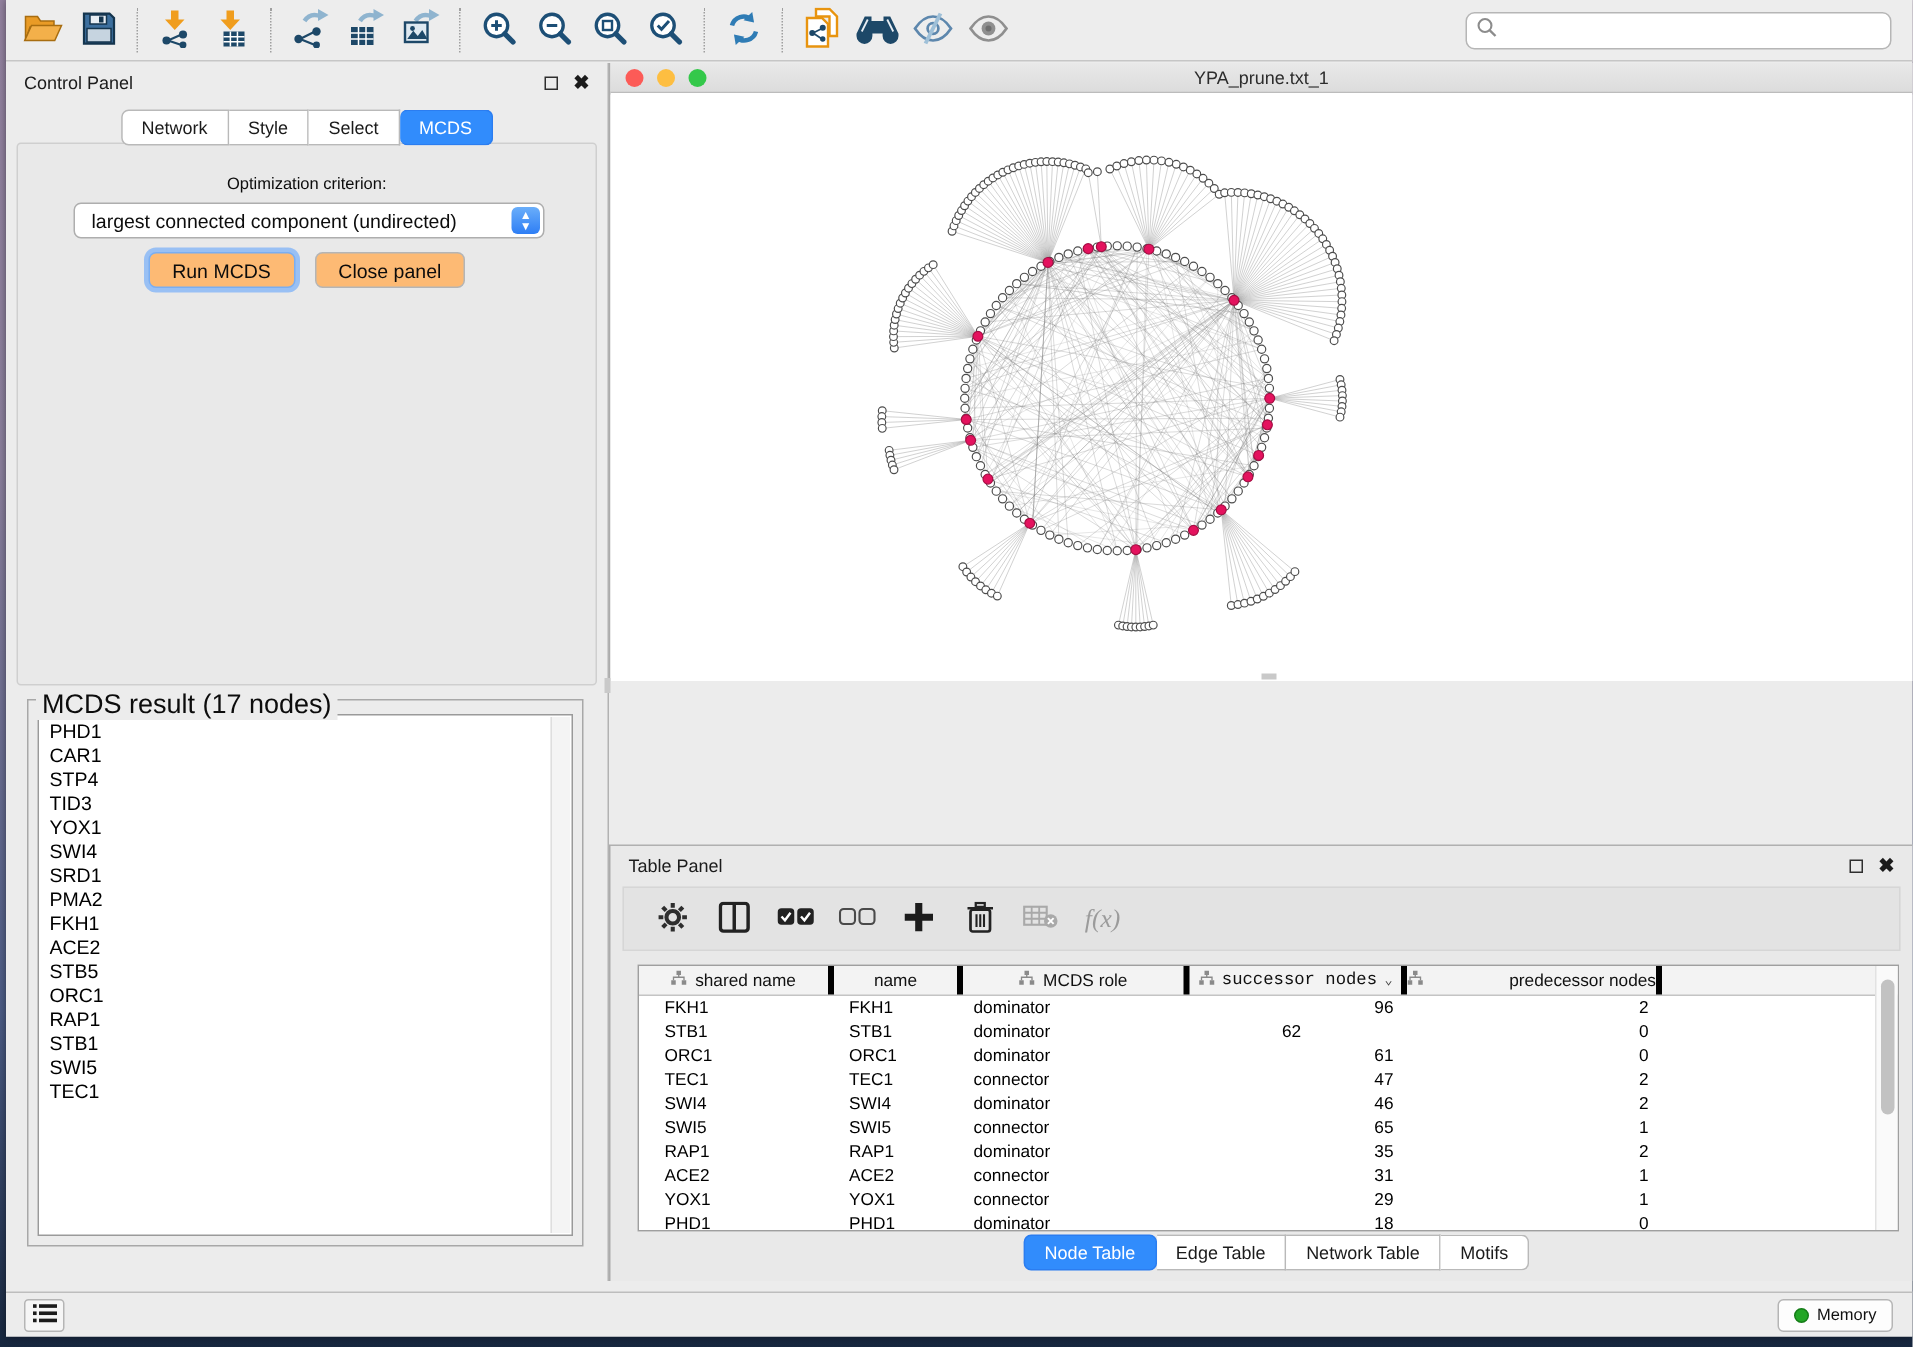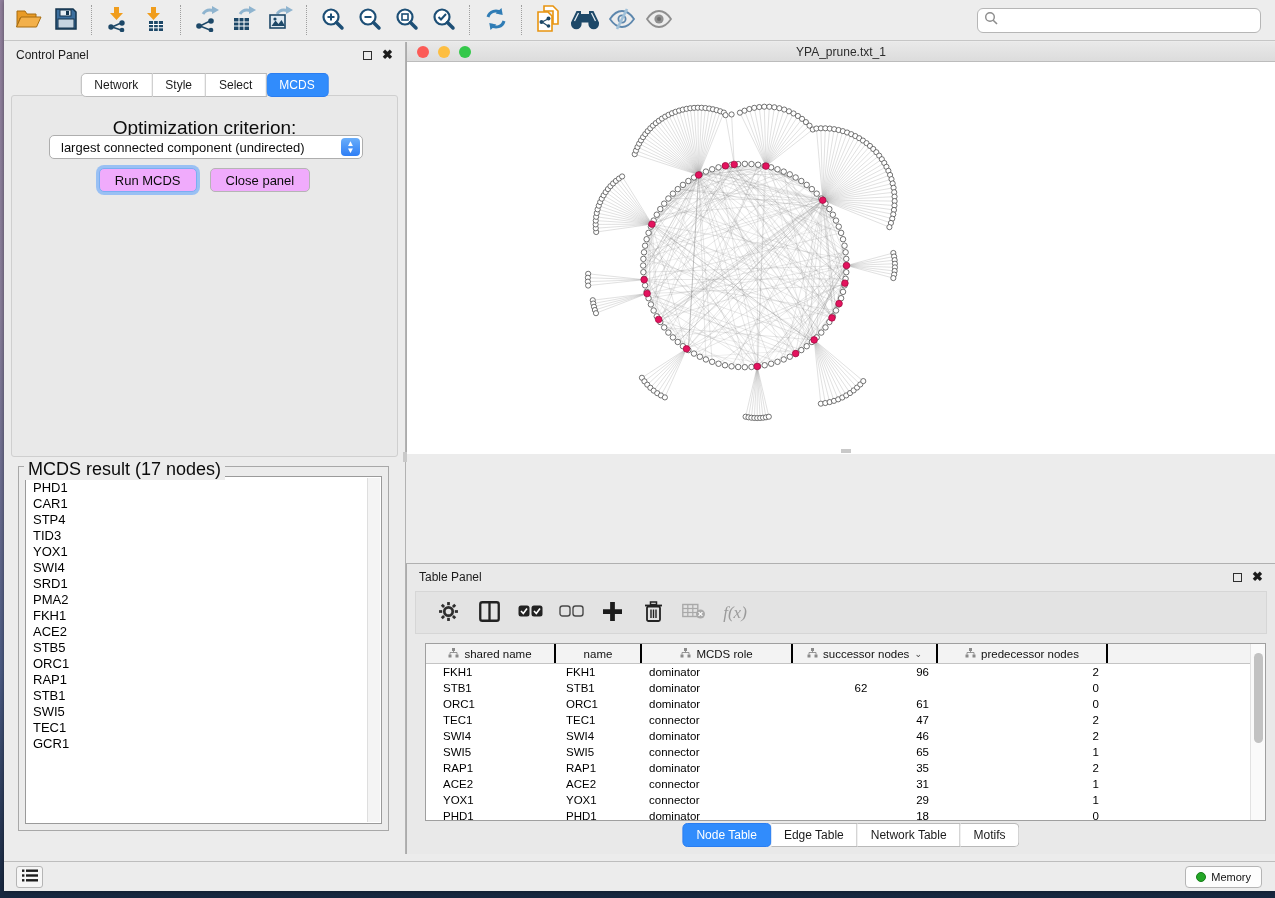--- a/index.html
+++ b/index.html
@@ -25,25 +25,25 @@
   .close-icon { font-size:13px; font-weight:bold; color:#1b1b1b; line-height:10px; }
 
   
   .control-panel { position:absolute; top:42px; left:0; width:402px; bottom:37px; background:#ececec; border-right:1px solid #b2b2b2; }
   .cp-tabs { position:absolute; top:31px; left:50%; transform:translateX(-50%); display:flex; z-index:3; }
   .seg-tab { font-size:12px; padding:4px 13px; background:#fff; border:1px solid #b9b9b9; border-left:none; color:#1b1b1b; white-space:nowrap; }
   .seg-tab:first-child { border-left:1px solid #b9b9b9; border-radius:5px 0 0 5px; }
   .seg-tab:last-child { border-radius:0 5px 5px 0; }
   .seg-tab.selected { background:#318cfc; color:#fff; border-color:#2b7df0; border-radius:5px; }
   .cp-pane { position:absolute; top:53px; left:7px; right:7px; height:362px; background:#e9e9e9; border:1px solid #cfcfcf; border-radius:3px; }
-  .criterion-label { margin-top:21px; text-align:center; font-size:19px; color:#0c0c0c; }
+  .criterion-label { margin-top:21px; text-align:center; font-size:11px; color:#0c0c0c; }
   .dropdown { position:absolute; top:39px; left:37px; width:314px; height:24px; background:#fff; border:1px solid #aeaeae; border-radius:5px; font-size:13px; color:#0c0c0c; display:flex; align-items:center; padding-left:11px; }
   .dd-stepper { position:absolute; right:2px; top:2px; bottom:2px; width:19px; border-radius:4px; background:linear-gradient(180deg,#6aaefa,#2e7ef5); color:#fff; display:flex; flex-direction:column; align-items:center; justify-content:center; font-size:8px; line-height:7px; }
   .btn-row { position:absolute; top:72px; left:0; right:0; display:flex; justify-content:center; gap:13px; }
-  .btn { font-size:13px; height:24px; padding:0 15px; background:#f0abfc; border:1px solid #b5b5b5; border-radius:5px; color:#0c0c0c; font-family:"Liberation Sans",sans-serif; }
+  .btn { font-size:13px; height:24px; padding:0 15px; background:#fdba74; border:1px solid #b5b5b5; border-radius:5px; color:#0c0c0c; font-family:"Liberation Sans",sans-serif; }
   .btn.focused { box-shadow:0 0 0 3px rgba(110,170,250,.65); border-color:#7aaef2; }
   .mcds-group { position:absolute; top:424px; left:14px; width:371px; bottom:23px; border:1px solid #a8a8a8; }
   .group-legend { position:absolute; top:-8px; left:5px; background:#ececec; padding:0 4px; font-size:18px; color:#0c0c0c; z-index:2; }
   .group-inner { position:absolute; left:6px; right:6px; top:9px; bottom:6px; background:#fff; border:1px solid #9a9a9a; }
   .mcds-list { position:absolute; left:7px; top:3px; right:18px; bottom:2px; font-size:13px; line-height:16px; color:#000; overflow:hidden; }
   .list-scrollbar { position:absolute; top:1px; bottom:1px; right:1px; width:13px; background:#f4f4f4; border-left:1px solid #dedede; }
 
   
   .net-window { position:absolute; left:402px; top:42px; right:0; height:412px; background:#fff; border-left:1px solid #ababab; }
   .net-titlebar { height:20px; background:linear-gradient(180deg,#e9e9e9,#dcdcdc); border-bottom:1px solid #bcbcbc; position:relative; display:flex; align-items:center; justify-content:center; font-size:12px; color:#2c2c2c; }
@@ -53,21 +53,21 @@
   .h-handle { position:absolute; bottom:1px; left:50%; width:10px; height:4px; background:#c9c9c9; }
   .v-handle { position:absolute; left:399px; top:452px; width:4px; height:10px; background:#c9c9c9; z-index:5; }
 
   
   .table-panel { position:absolute; left:402px; top:563px; right:0; bottom:37px; background:#e9e9e9; border-left:1px solid #ababab; border-top:1px solid #b0b0b0; }
   .tp-toolbar { position:absolute; top:27px; left:8px; right:8px; height:43px; background:#e3e3e3; border:1px solid #d6d6d6; display:flex; align-items:center; gap:17px; padding-left:20px; }
   .tp-tool { width:24px; height:24px; display:flex; align-items:center; justify-content:center; background:none; border:none; }
   .fx-label { font-family:"Liberation Serif",serif; font-style:italic; color:#9b9b9b; font-size:17px; }
   .tbl { position:absolute; left:18px; right:9px; top:79px; bottom:33px; background:#fff; border:1px solid #9f9f9f; }
   .tbl-header { position:absolute; top:0; left:0; right:0; height:20px; background:#f3f3f3; border-bottom:1px solid #c4c4c4; font-size:11.5px; color:#111; }
-  .tbl-header .hcell { position:absolute; top:0; height:19px; border-right:2px solid #000000; display:flex; align-items:center; justify-content:center; gap:5px; }
+  .tbl-header .hcell { position:absolute; top:0; height:19px; border-right:4px solid #000000; display:flex; align-items:center; justify-content:center; gap:5px; }
   .sort-chevron { font-size:9px; color:#444; }
   .tbl-rows { position:absolute; top:20px; left:0; right:15px; bottom:0; font-size:11.5px; color:#000; overflow:hidden; }
   .tbl-row { height:16px; display:flex; align-items:center; }
   .tbl-row .cell { height:16px; line-height:16px; white-space:nowrap; overflow:hidden; }
   .tbl-scroll { position:absolute; top:0; bottom:0; right:0; width:15px; background:#fafafa; border-left:1px solid #e2e2e2; }
   .tbl-thumb { position:absolute; top:9px; left:2.5px; width:9px; height:90px; background:#c2c2c2; border-radius:5px; }
   .tp-tabs { position:absolute; bottom:7px; left:50%; transform:translateX(-50%); display:flex;padding-left:20px; }
 
   
   .status-bar { position:absolute; left:0; right:0; bottom:0; height:30px; border-top:1px solid #bdbdbd; background:#ececec; }
@@ -280,21 +280,20 @@
             <div>SRD1</div>
             <div>PMA2</div>
             <div>FKH1</div>
             <div>ACE2</div>
             <div>STB5</div>
             <div>ORC1</div>
             <div>RAP1</div>
             <div>STB1</div>
             <div>SWI5</div>
             <div>TEC1</div>
-            <div>GCR1</div>
           </div>
         <div class="list-scrollbar"></div>
       </div>
     </div>
   </div>
   <div class="v-handle"></div>
 
   <div class="net-window">
     <div class="net-titlebar">
       <span class="traffic">
@@ -1076,33 +1075,33 @@
             <span><svg width="11" height="10" viewBox="0 0 11 10">
                 <g fill="#8a8a8a">
                   <rect x="4" y="0" width="3" height="3"></rect>
                   <rect x="0.5" y="6.5" width="3" height="3"></rect>
                   <rect x="7.5" y="6.5" width="3" height="3"></rect>
                 </g>
                 <path d="M5.5 3v1.5M2 6.5V4.5h7v2" stroke="#8a8a8a" fill="none" stroke-width="0.9"></path>
               </svg></span>
             <span>MCDS role</span>
           </div>
-          <div class="hcell" style="left: 367px; width: 145px;">
+          <div class="hcell" style="left: 367px; width: 145px; font-family: Liberation Mono, monospace;">
             <span><svg width="11" height="10" viewBox="0 0 11 10">
                 <g fill="#8a8a8a">
                   <rect x="4" y="0" width="3" height="3"></rect>
                   <rect x="0.5" y="6.5" width="3" height="3"></rect>
                   <rect x="7.5" y="6.5" width="3" height="3"></rect>
                 </g>
                 <path d="M5.5 3v1.5M2 6.5V4.5h7v2" stroke="#8a8a8a" fill="none" stroke-width="0.9"></path>
               </svg></span>
             <span>successor nodes</span>
             <span class="sort-chevron">⌄</span>
           </div>
-          <div class="hcell" style="left: 512px; width: 170px;">
+          <div class="hcell" style="left: 512px; width: 170px; justify-content: space-between;">
             <span><svg width="11" height="10" viewBox="0 0 11 10">
                 <g fill="#8a8a8a">
                   <rect x="4" y="0" width="3" height="3"></rect>
                   <rect x="0.5" y="6.5" width="3" height="3"></rect>
                   <rect x="7.5" y="6.5" width="3" height="3"></rect>
                 </g>
                 <path d="M5.5 3v1.5M2 6.5V4.5h7v2" stroke="#8a8a8a" fill="none" stroke-width="0.9"></path>
               </svg></span>
             <span>predecessor nodes</span>
           </div>

